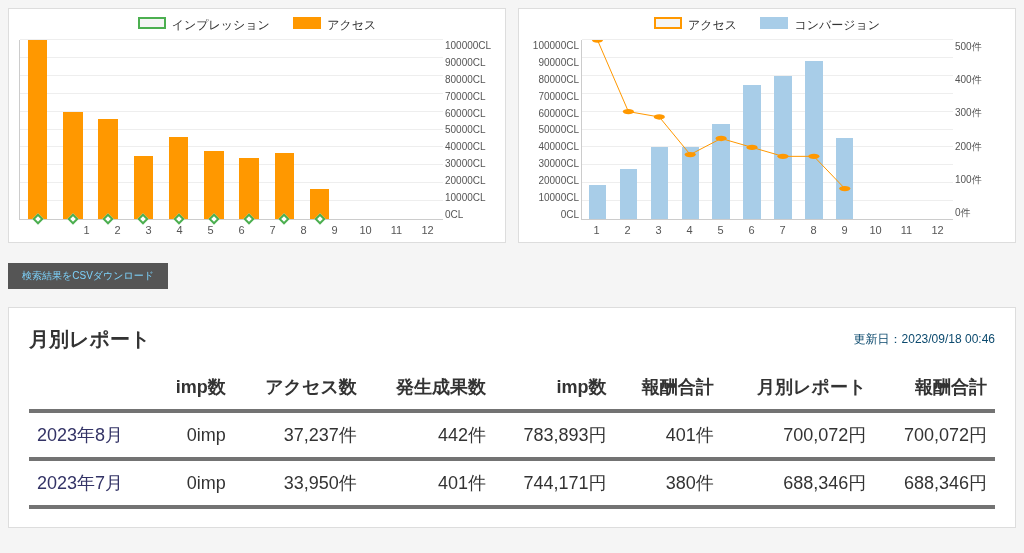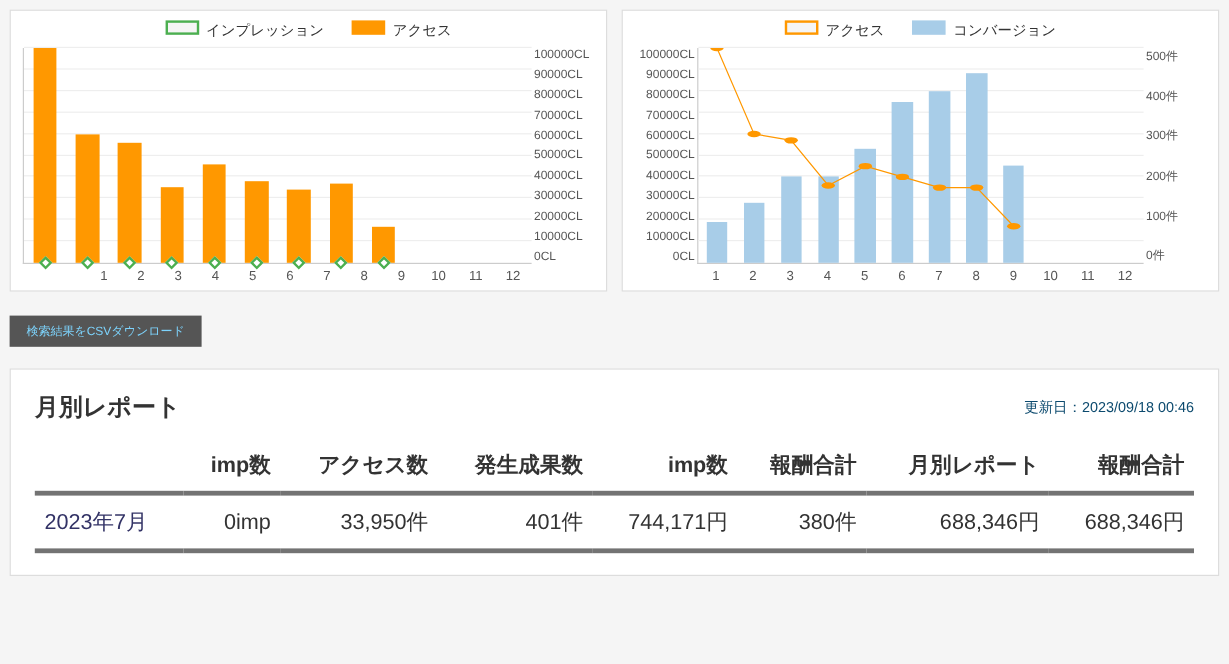--- a/index.html
+++ b/index.html
@@ -330,20 +330,30 @@
         <th>アクセス数</th>
         <th>発生成果数</th>
         <th>imp数</th>
         <th>報酬合計</th>
         <th>月別レポート</th>
         <th>報酬合計</th>
       </tr>
     </thead>
     <tbody id="tbody">
         <tr>
+          <td class="period"><a href="#">2023年8月</a></td>
+          <td>0imp</td>
+          <td>37,237件</td>
+          <td>442件</td>
+          <td>783,893円</td>
+          <td>401件</td>
+          <td>700,072円</td>
+          <td>700,072円</td>
+        </tr>
+        <tr>
           <td class="period"><a href="#">2023年7月</a></td>
           <td>0imp</td>
           <td>33,950件</td>
           <td>401件</td>
           <td>744,171円</td>
           <td>380件</td>
           <td>688,346円</td>
           <td>688,346円</td>
         </tr>
       </tbody>

